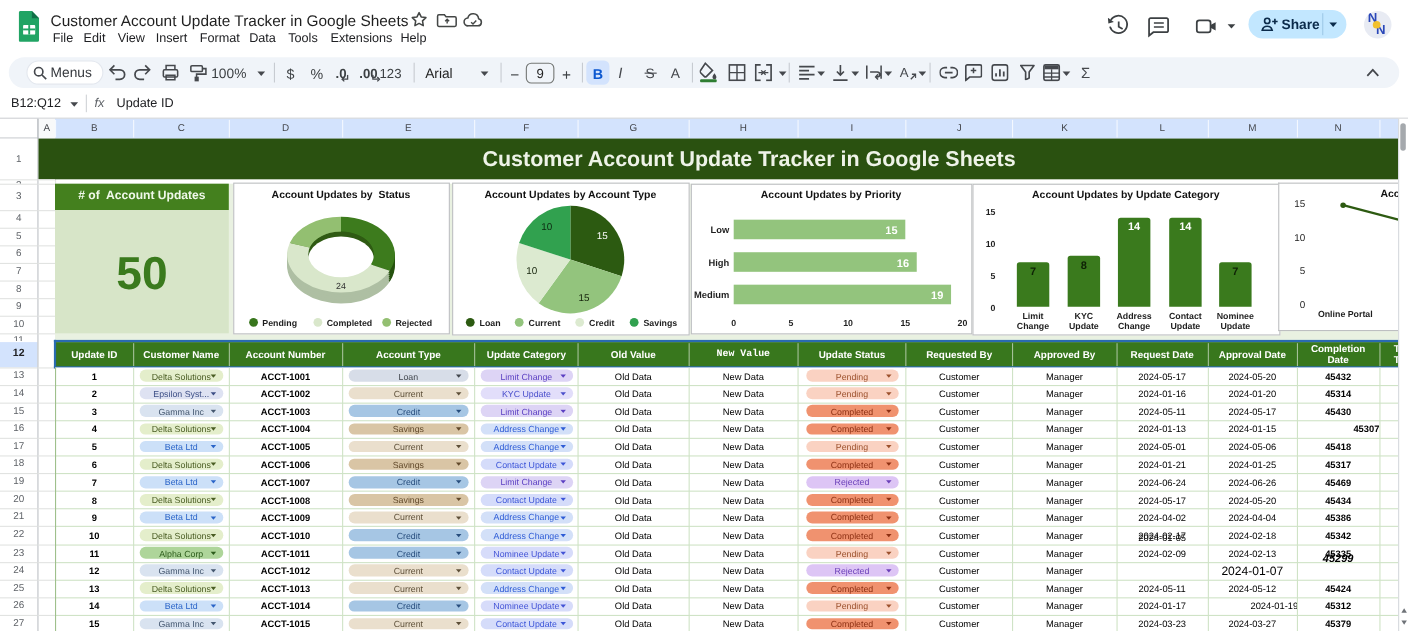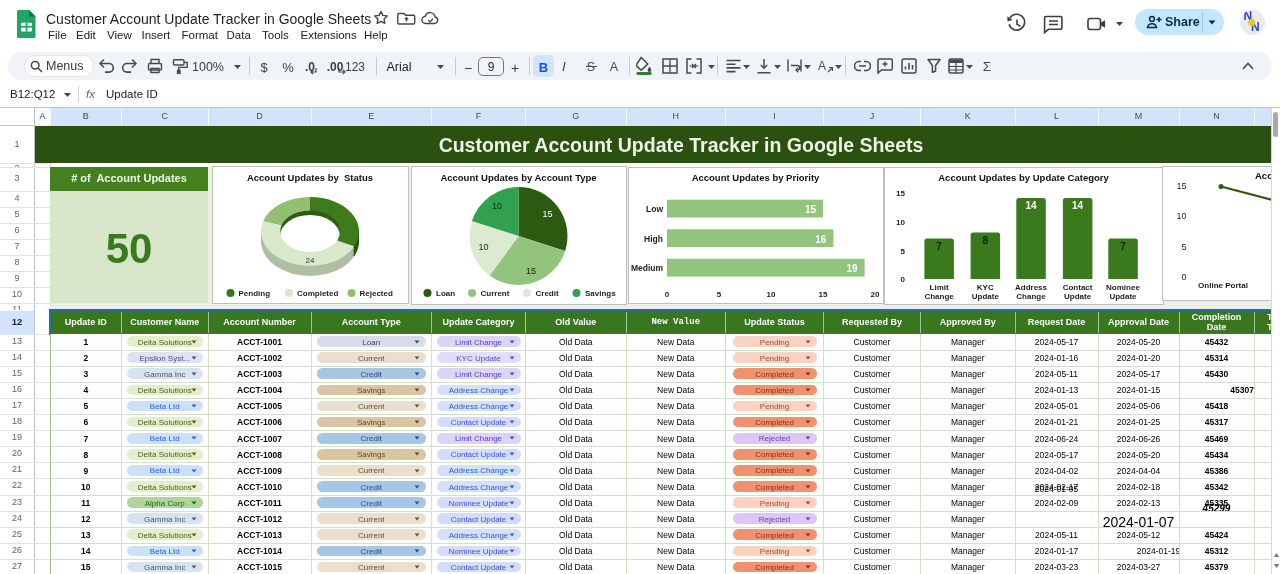--- a/index.html
+++ b/index.html
@@ -810,21 +810,21 @@
 <div class="ab ct" style="left:525.5px;top:514.0px;width:100.5px;font-size:8.5px;font-weight:normal;color:#000;">Old Data</div>
 <div class="ab ct" style="left:626px;top:514.0px;width:99.5px;font-size:8.5px;font-weight:normal;color:#000;">New Data</div>
 <div class="ab" style="left:732.5px;top:513.3px;width:84.0px;height:10.8px;background:#ddc5f5;border-radius:6px;"></div>
     <div class="ab ct" style="left:732.5px;top:514.7px;width:84.0px;font-size:8px;white-space:nowrap;color:#6a3fb8;">Rejected</div>
     <svg class="ab" style="left:804.5px;top:516.8px;" width="6" height="4.5" viewBox="0 0 6 4.5">
       <path d="M0.5 0.5 l2.5 3 2.5-3 Z" fill="#6a3fb8"></path>
     </svg>
 <div class="ab ct" style="left:823.5px;top:514.0px;width:97.0px;font-size:8.5px;font-weight:normal;color:#000;">Customer</div>
 <div class="ab ct" style="left:920.5px;top:514.0px;width:94.5px;font-size:8.5px;font-weight:normal;color:#000;">Manager</div>
 <div class="ab ct" style="left:1015px;top:484px;width:83px;font-size:8.5px;font-weight:normal;color:#000;">2024-01-05</div>
-<div class="ab ct" style="left:1098px;top:514.0px;width:81px;font-size:14px;font-weight:normal;color:#000;">2024-01-07</div>
+<div class="ab ct" style="left:1098px;top:514.0px;width:81px;font-size:11px;font-weight:normal;color:#000;">2024-01-07</div>
 <div class="ab ct" style="left:1179px;top:503px;width:75px;font-size:10px;font-weight:bold;color:#000;font-style:italic;">45299</div>
 <div class="ab ct" style="left:50px;top:530.1px;width:71.5px;font-size:8.5px;font-weight:bold;color:#000;">13</div>
 <div class="ab" style="left:126.5px;top:529.4px;width:76.5px;height:10.8px;background:#e4eecb;border-radius:6px;"></div>
     <div class="ab ct" style="left:126.5px;top:530.8px;width:76.5px;font-size:8px;white-space:nowrap;color:#4a5d23;">Delta Solutions</div>
     <svg class="ab" style="left:191.0px;top:532.9px;" width="6" height="4.5" viewBox="0 0 6 4.5">
       <path d="M0.5 0.5 l2.5 3 2.5-3 Z" fill="#4a5d23"></path>
     </svg>
 <div class="ab ct" style="left:208px;top:530.1px;width:103px;font-size:8.5px;font-weight:bold;color:#000;">ACCT-1013</div>
 <div class="ab" style="left:317px;top:529.4px;width:108.5px;height:10.8px;background:#eadfcd;border-radius:6px;"></div>
     <div class="ab ct" style="left:317px;top:530.8px;width:108.5px;font-size:8px;white-space:nowrap;color:#5d4f38;">Current</div>

